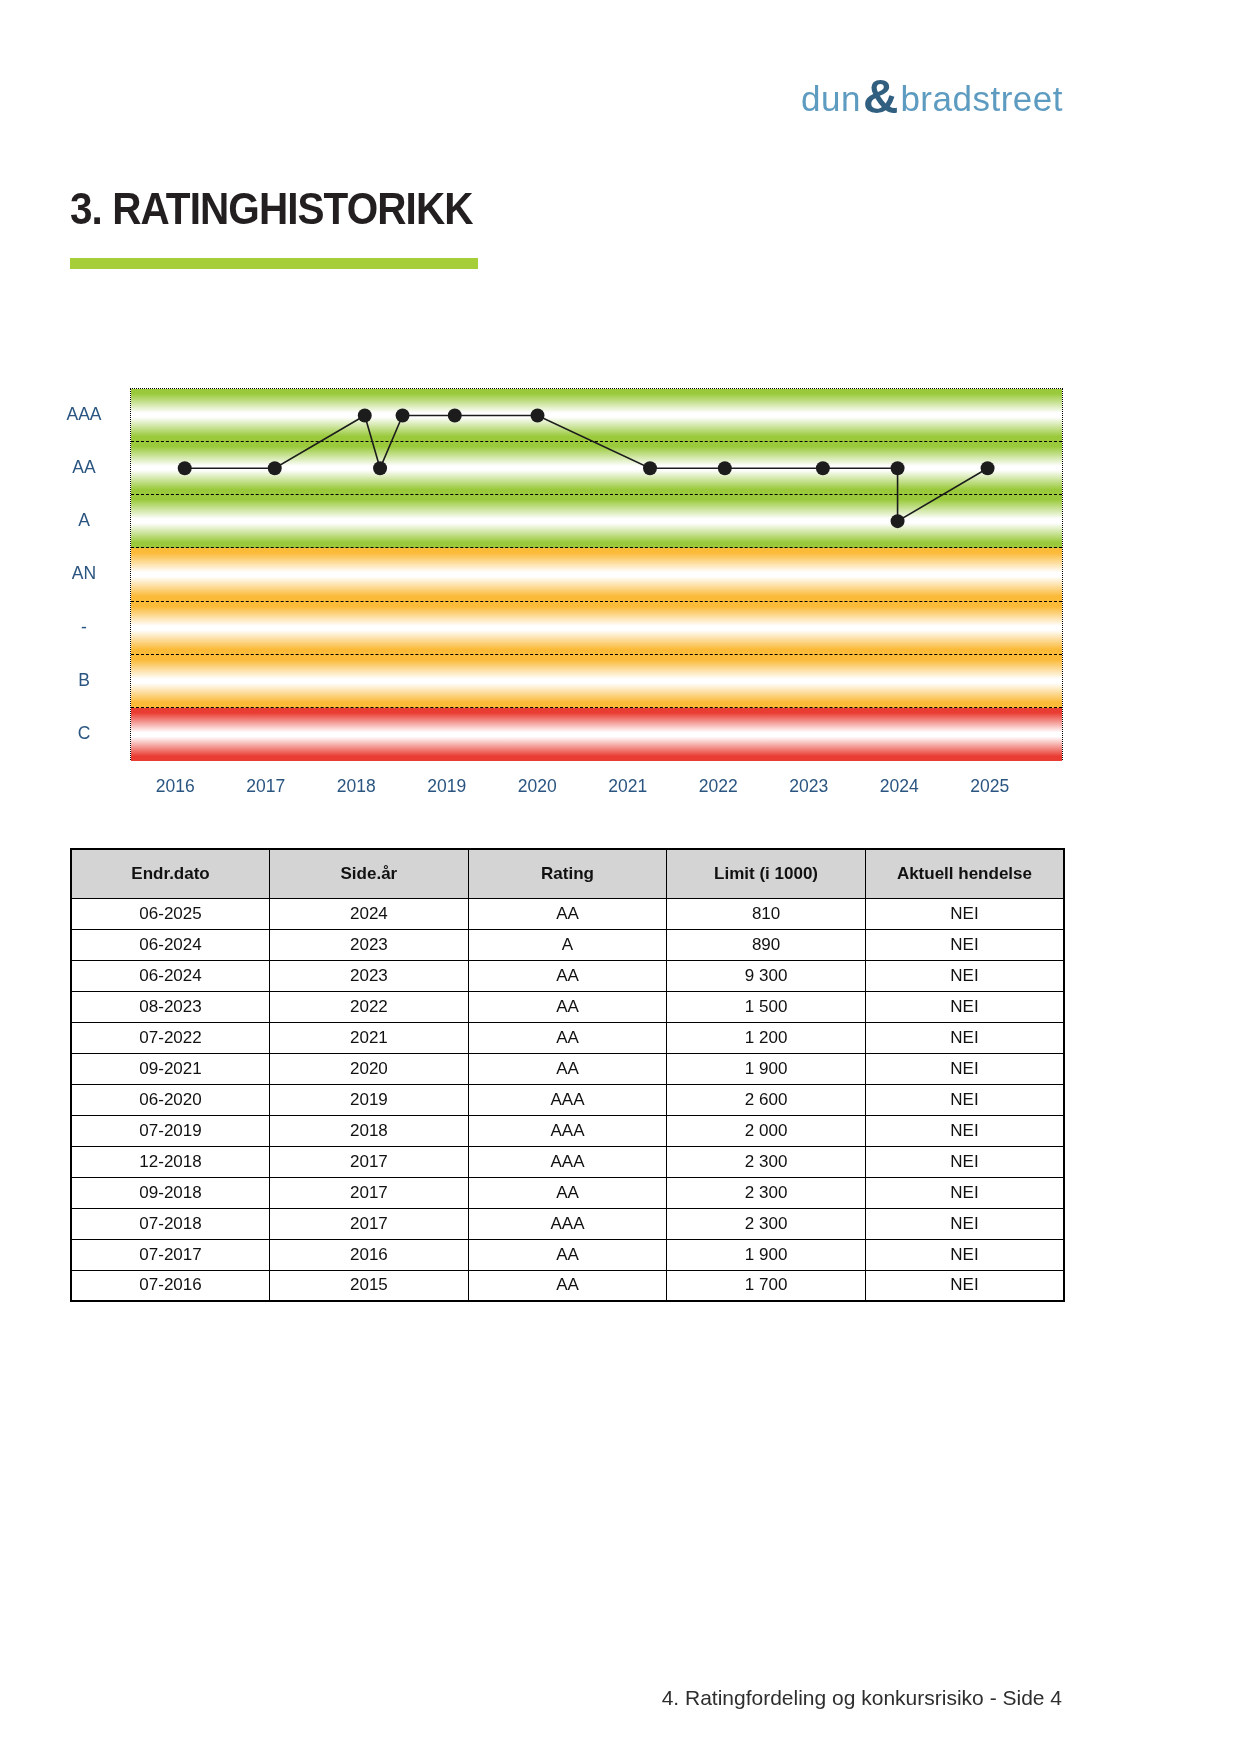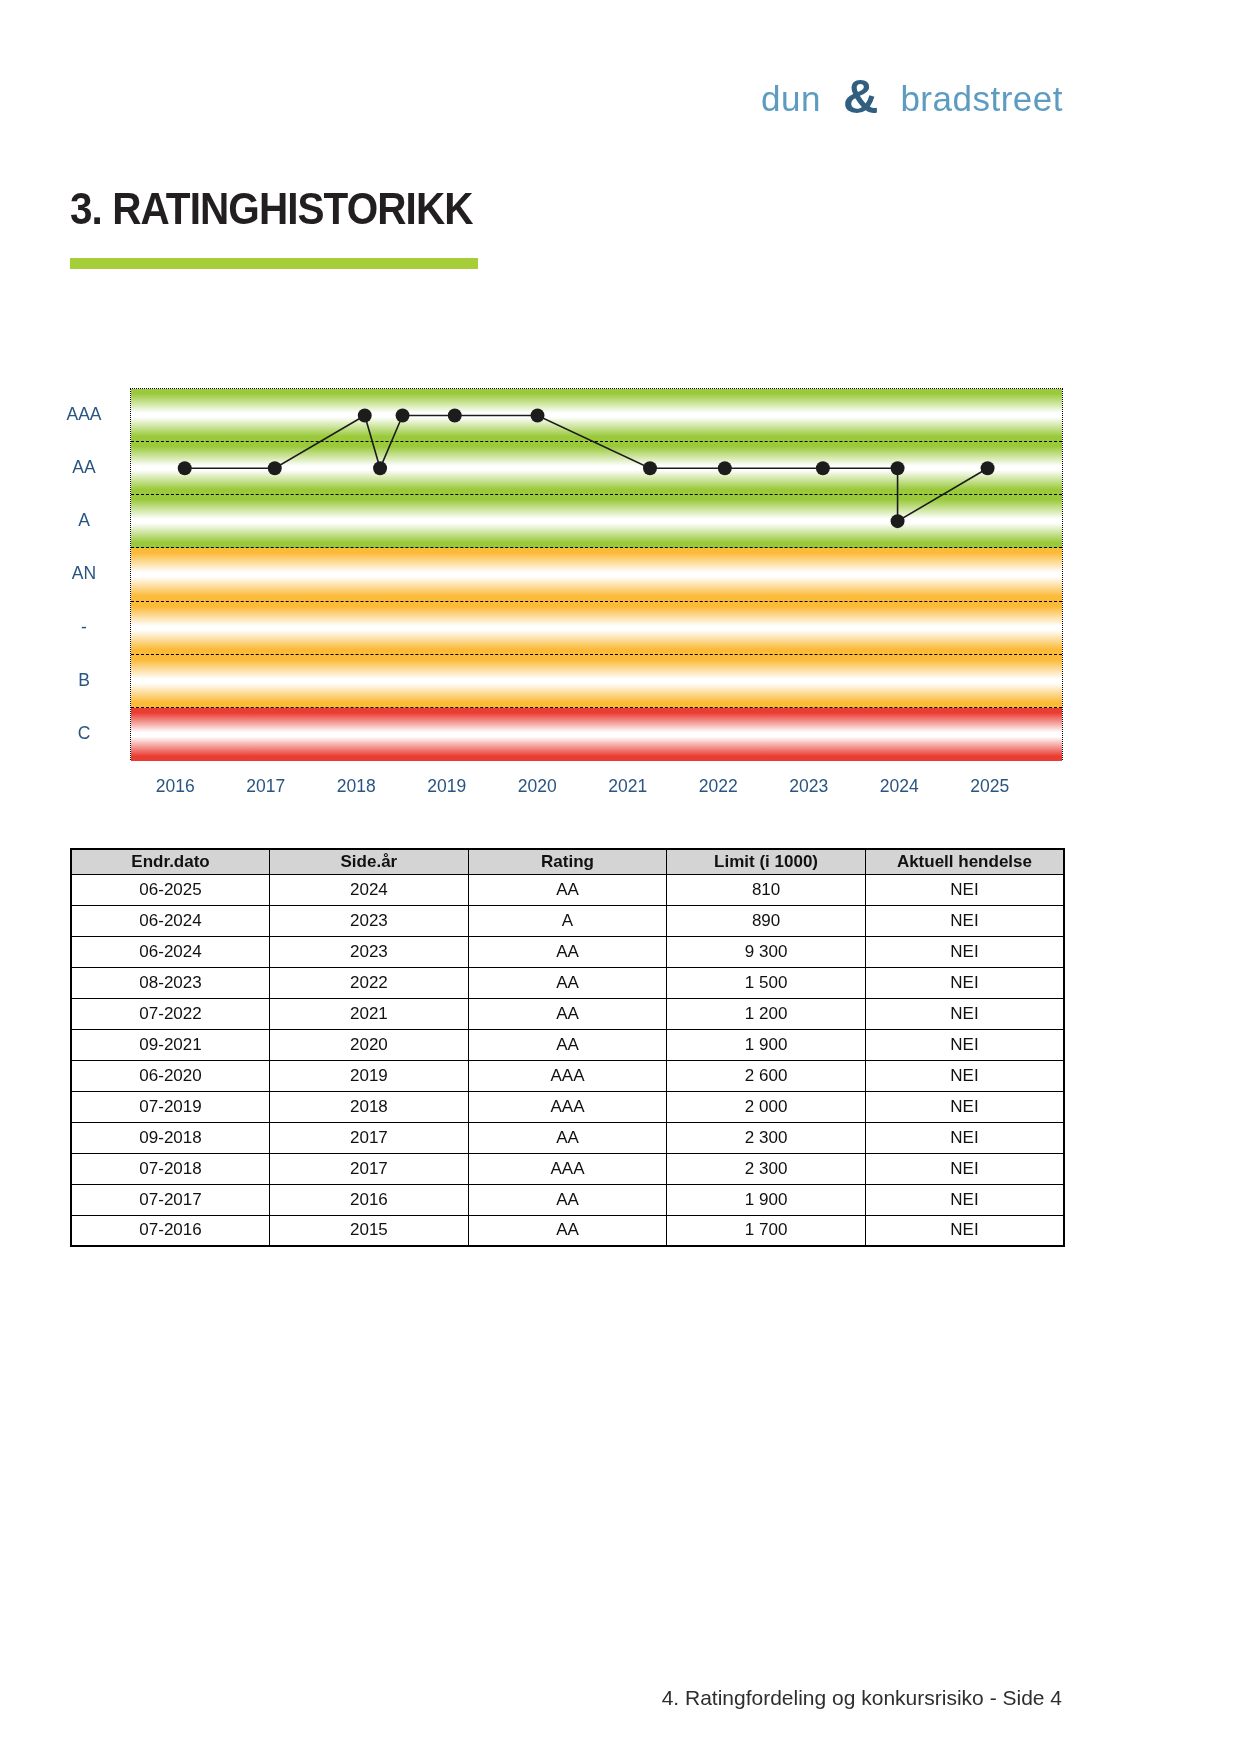--- a/index.html
+++ b/index.html
@@ -4,21 +4,21 @@
 <style>
   * { margin:0; padding:0; box-sizing:border-box; }
   html,body { background:#ffffff; }
   body {
     width:1241px; height:1754px; position:relative; overflow:hidden;
     font-family:"Liberation Sans", sans-serif; color:#1a1a1a;
   }
   .page { position:absolute; inset:0; background:#ffffff; }
 
   
-  .logo { position:absolute; top:74px; right:178px; display:flex; align-items:center;gap:20px; }
+  .logo { position:absolute; top:74px; right:178px; display:flex; align-items:center; }
   .logo-word { font-size:35px; letter-spacing:0.5px; font-weight:400; }
   .logo-amp  { font-size:49px; font-weight:600; line-height:0.9; margin:0 2px 6px 2px; }
 
   
   .section-title {
     position:absolute; left:70px; top:184px;
     font-size:44px; font-weight:bold; color:#231f20; letter-spacing:-1px;
     transform:scaleX(0.92); transform-origin:left center; white-space:nowrap;
   }
   .title-underline { position:absolute; left:70px; top:258px; width:408px; height:11px; }
@@ -45,21 +45,21 @@
   }
 
   
   .rating-table {
     position:absolute; left:70px; top:848px; width:995px;
     border-collapse:collapse; table-layout:fixed;
     font-size:17px; color:#111; border:2px solid #000;
   }
   .rating-table th {
     background:#d4d4d4; font-weight:bold; border:1px solid #000;
-    height:25px; text-align:center; padding:0 4px;
+    height:49px; text-align:center; padding:0 4px;
   }
   .rating-table td {
     border:1px solid #000; height:31px; text-align:center; padding:0 4px;
     background:#ffffff;
   }
 
   
   .footer {
     position:absolute; top:1686px; left:0; width:1062px; text-align:right;
     font-size:21px; color:#2e2e2e;
@@ -191,20 +191,27 @@
           <td>NEI</td>
         </tr>
         <tr>
           <td>07-2019</td>
           <td>2018</td>
           <td>AAA</td>
           <td>2 000</td>
           <td>NEI</td>
         </tr>
         <tr>
+          <td>12-2018</td>
+          <td>2017</td>
+          <td>AAA</td>
+          <td>2 300</td>
+          <td>NEI</td>
+        </tr>
+        <tr>
           <td>09-2018</td>
           <td>2017</td>
           <td>AA</td>
           <td>2 300</td>
           <td>NEI</td>
         </tr>
         <tr>
           <td>07-2018</td>
           <td>2017</td>
           <td>AAA</td>

